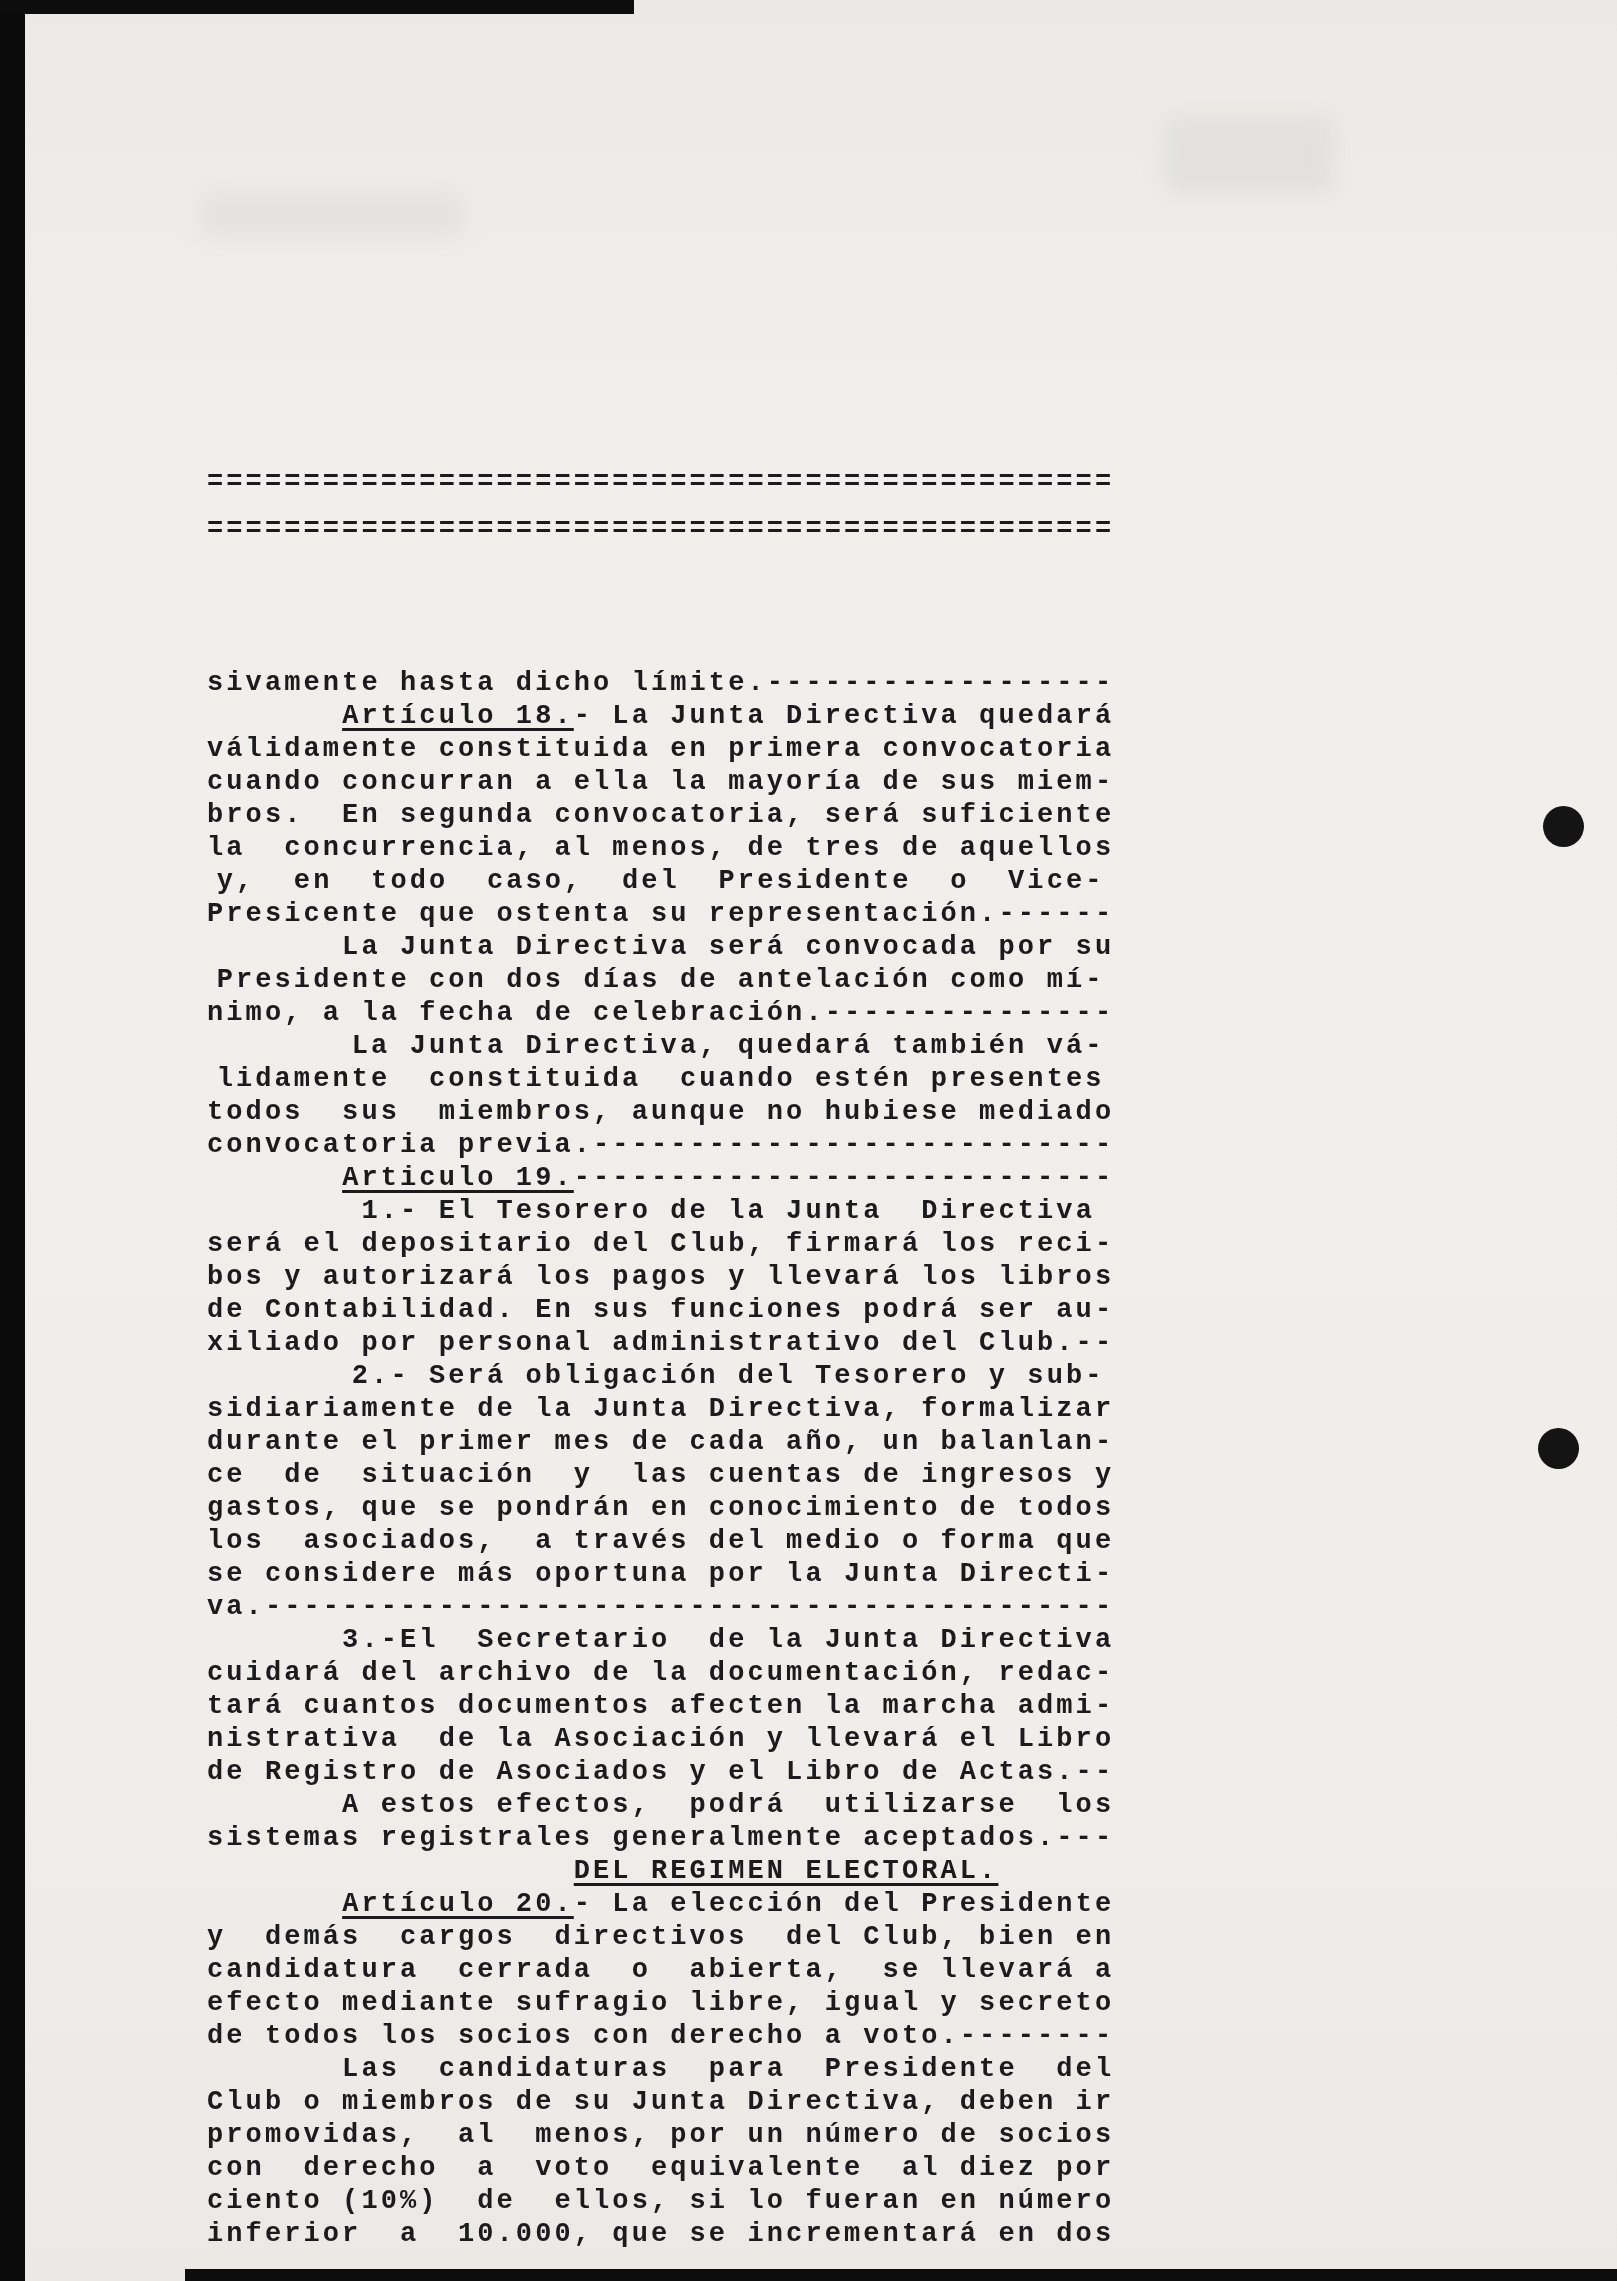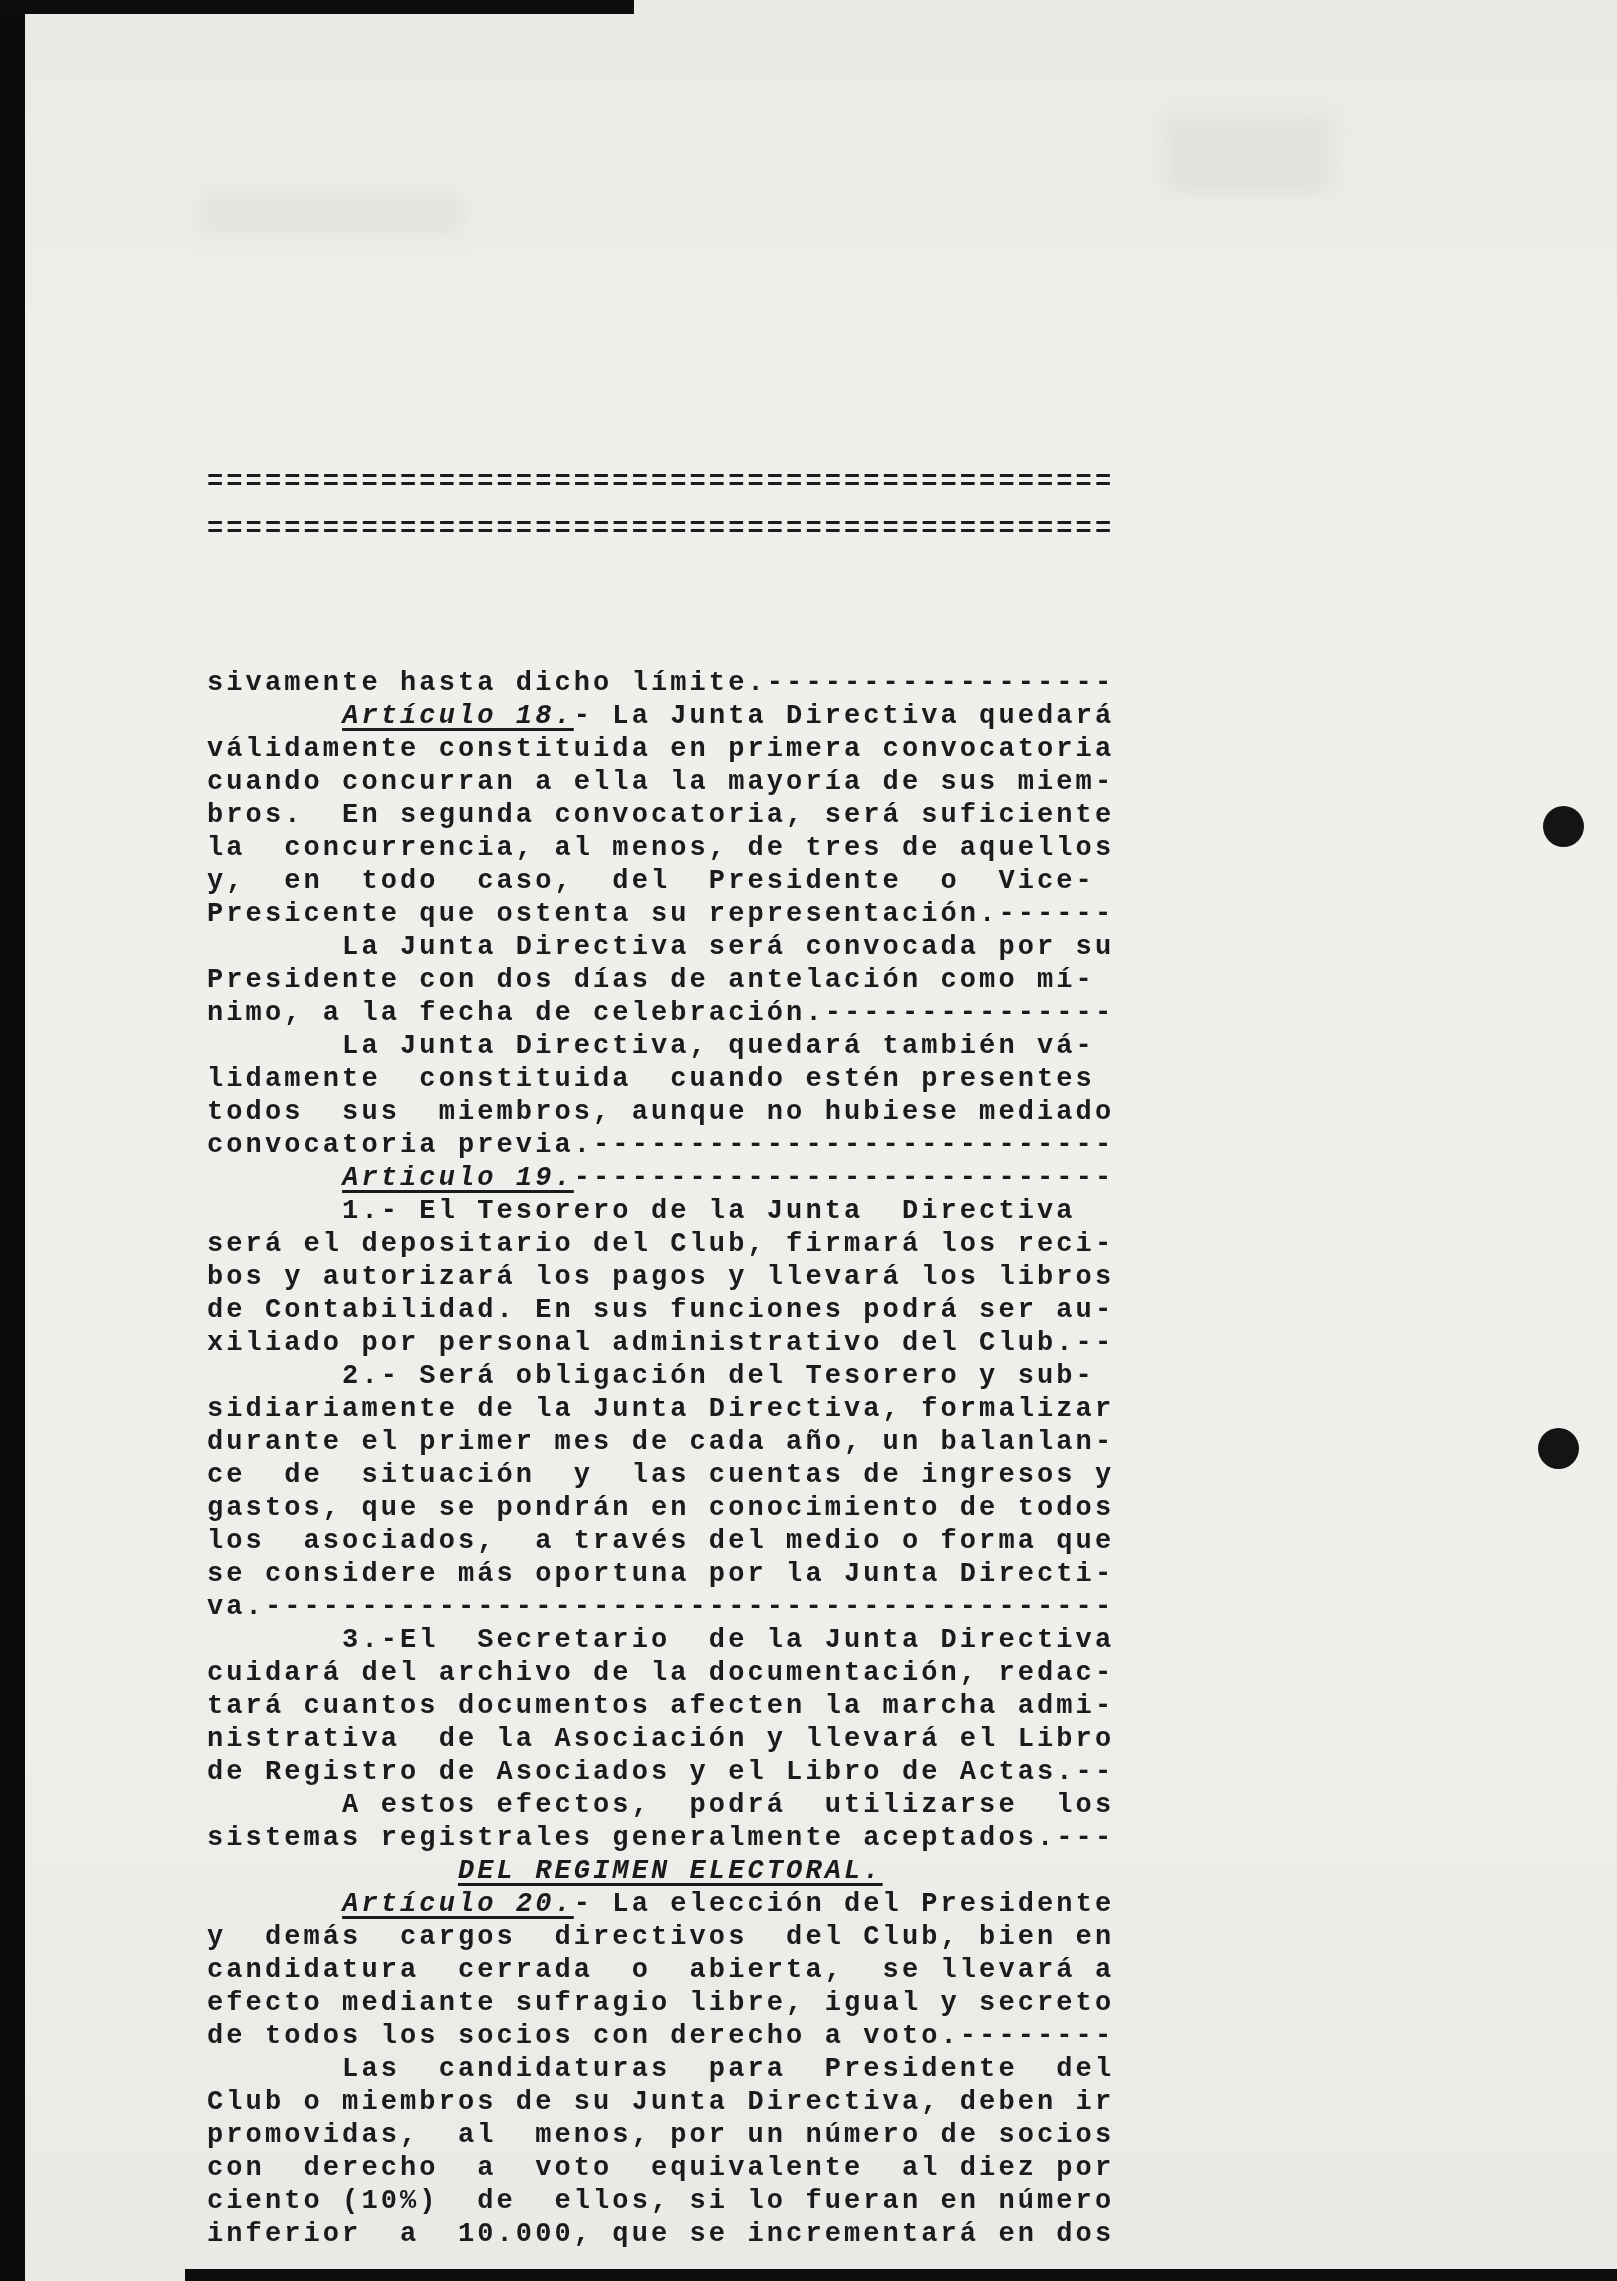--- a/index.html
+++ b/index.html
@@ -62,31 +62,30 @@
     white-space: pre;
   }
   .separator-block { line-height: 15.6px; }
   .separator-row {
     display: block;
     height: 15.6px;
     line-height: 15.6px;
     white-space: pre;
     overflow: visible;
   }
-  .lines { margin-top: 7.8px; }
+  .lines { margin-top: 7.8px; text-align: center; }
   .line {
     height: 33px;
     line-height: 33px;
     white-space: pre;
   }
   .u {
     text-decoration: underline;
     text-decoration-thickness: 2.9px;
     text-underline-offset: 4.9px;
-    font-style: italic;
   }
 </style>
 </head>
 <body>
 
 <div class="edge-left"></div>
 <div class="edge-top"></div>
 <div class="edge-bottom"></div>
 <div class="smudge smudge-tr"></div>
 <div class="smudge smudge-tl"></div>

